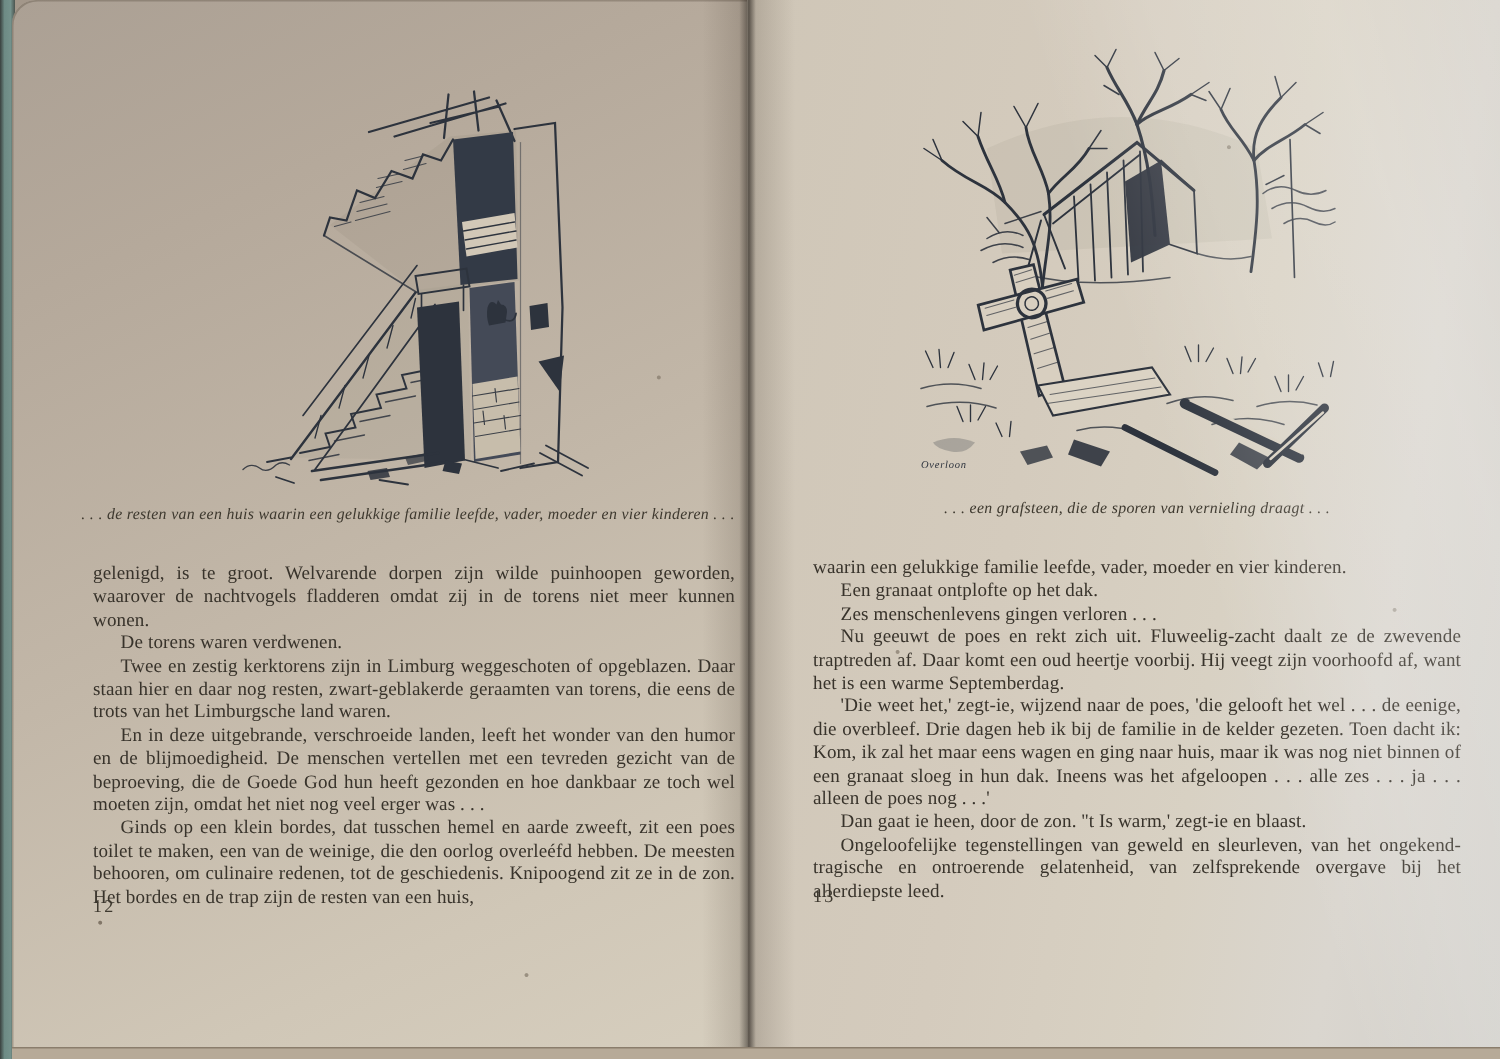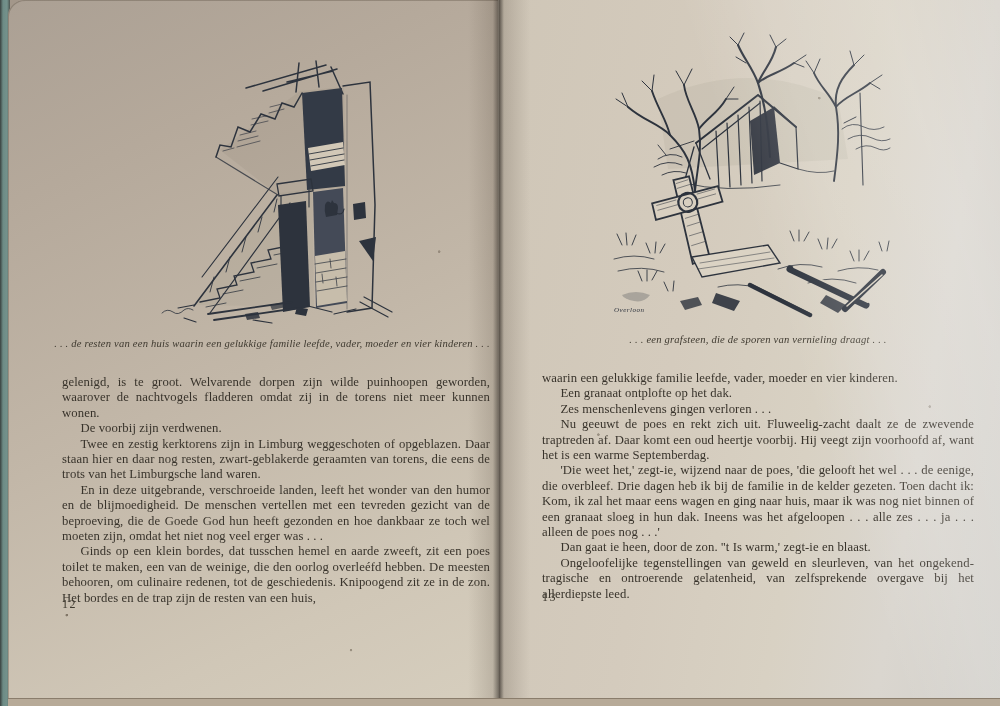--- a/index.html
+++ b/index.html
@@ -134,21 +134,21 @@
           <path d="M95 259 L108 257 L110 263 L97 265 Z" fill="#2d333d" opacity="0.85" stroke="none"></path>
           <path d="M120 250 l14 -3 l2 5 l-14 3 Z" fill="#2d333d" opacity="0.7" stroke="none"></path>
         </g>
         <path d="M12 258 q5 -5 11 -1 q5 4 11 -2 q4 -3 9 0" stroke-width="0.9" opacity="0.9"></path>
       </g>
     </svg>
 
     <div class="caption caption-left">. . . de resten van een huis waarin een gelukkige familie leefde, vader, moeder en vier kinderen . . .</div>
     <div class="body-text body-left">
         <p class="noindent">gelenigd, is te groot. Welvarende dorpen zijn wilde puinhoopen geworden, waarover de nachtvogels fladderen omdat zij in de torens niet meer kunnen wonen.</p>
-        <p>De voorbij zijn verdwenen.</p>
+        <p>De torens waren verdwenen.</p>
         <p>Twee en zestig kerktorens zijn in Limburg weggeschoten of opgeblazen. Daar staan hier en daar nog resten, zwart-geblakerde geraamten van torens, die eens de trots van het Limburgsche land waren.</p>
         <p>En in deze uitgebrande, verschroeide landen, leeft het wonder van den humor en de blijmoedigheid. De menschen vertellen met een tevreden gezicht van de beproeving, die de Goede God hun heeft gezonden en hoe dankbaar ze toch wel moeten zijn, omdat het niet nog veel erger was . . .</p>
         <p>Ginds op een klein bordes, dat tusschen hemel en aarde zweeft, zit een poes toilet te maken, een van de weinige, die den oorlog overleéfd hebben. De meesten behooren, om culinaire redenen, tot de geschiedenis. Knipoogend zit ze in de zon. Het bordes en de trap zijn de resten van een huis,</p>
       </div>
     <div class="page-number pn-left">12</div>
   </div>
 
   <div class="page page-right">
 
     <svg class="illus illus-right" viewBox="0 0 304 290">

